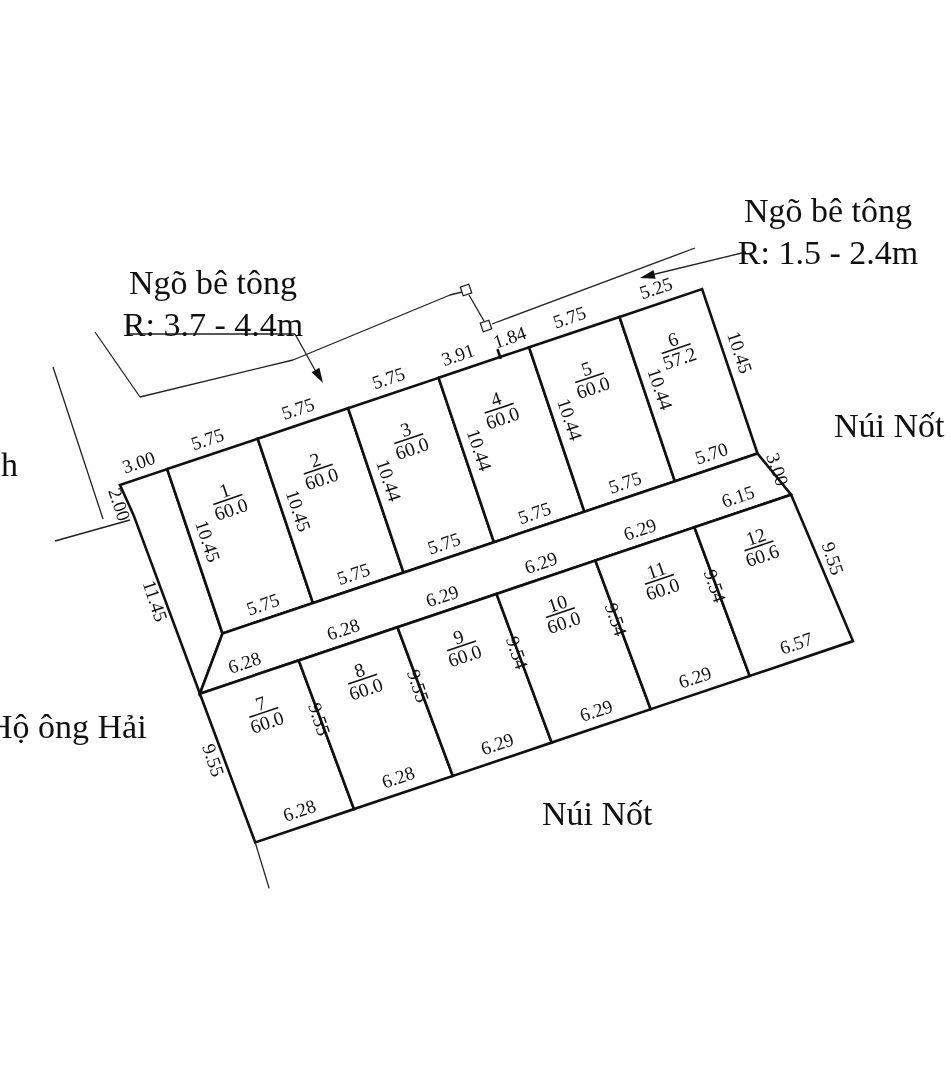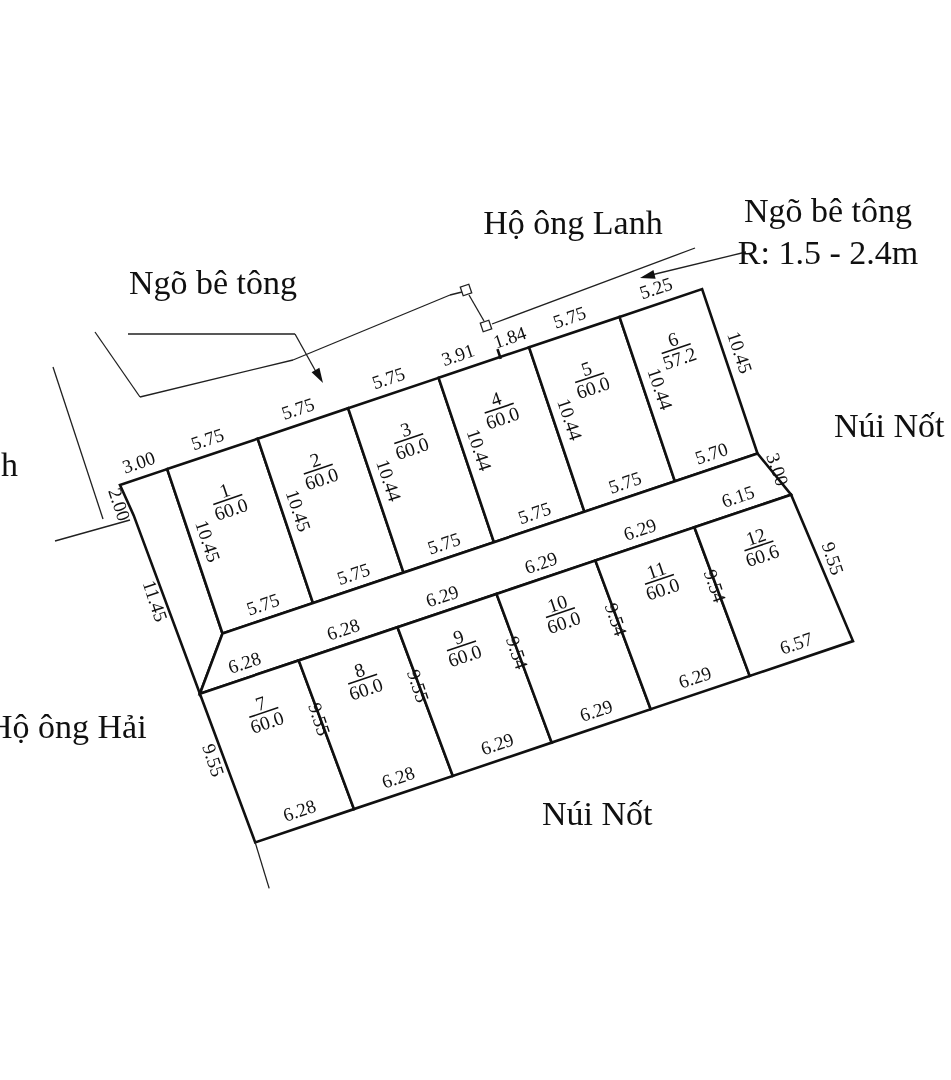--- a/index.html
+++ b/index.html
@@ -155,31 +155,29 @@
         <text x="658.5" y="576.5" transform="rotate(-18.6 658.5 576.5)" class="dim" font-size="19.5" text-anchor="middle">11</text>
         <text x="664.8" y="595.4" transform="rotate(-18.6 664.8 595.4)" class="dim" font-size="19.5" text-anchor="middle">60.0</text>
       </g>
       <g>
         <line x1="744.5" y1="550.7" x2="773.4" y2="540.9" class="barline"></line>
         <text x="758.0" y="543.0" transform="rotate(-18.6 758.0 543.0)" class="dim" font-size="19.5" text-anchor="middle">12</text>
         <text x="764.4" y="561.9" transform="rotate(-18.6 764.4 561.9)" class="dim" font-size="19.5" text-anchor="middle">60.6</text>
       </g>
     </svg>
 
-  <div class="lbl center" id="lbl-ho-lanh">
-    <span>Hộ ông Lanh</span>
-  </div>
 
   <div class="lbl center" id="lbl-alley-right">
     <div>Ngõ bê tông</div>
     <div>R: 1.5 - 2.4m</div>
   </div>
 
   <div class="lbl center" id="lbl-alley-left">
     <div>Ngõ bê tông</div>
+    <div>R: 3.7 - 4.4m</div>
   </div>
 
   <div class="lbl" id="lbl-nui-right">
     <span>Núi Nốt</span>
   </div>
 
   <div class="lbl" id="lbl-nui-bottom">
     <span>Núi Nốt</span>
   </div>
 

